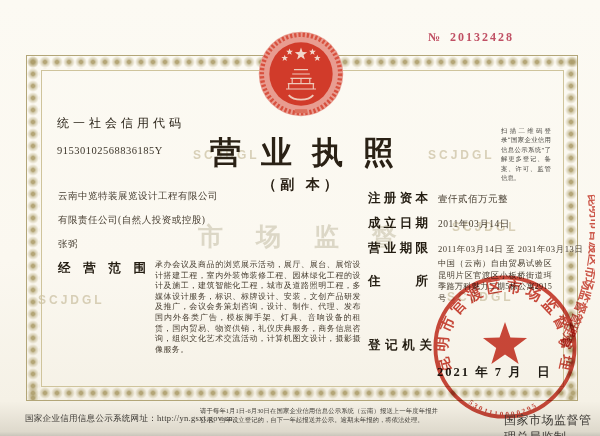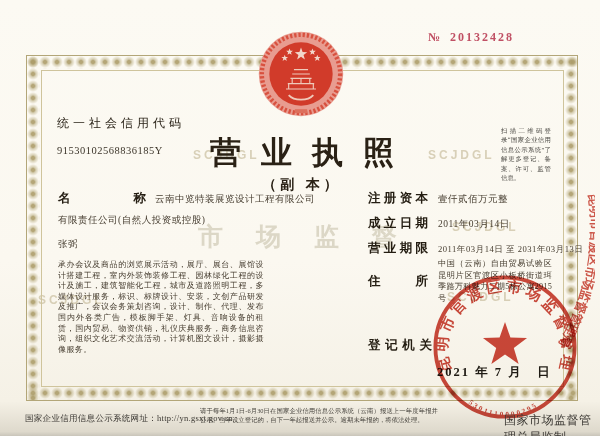--- a/index.html
+++ b/index.html
@@ -105,30 +105,30 @@
 
 <div class="ccode-label">统一社会信用代码</div>
 <div class="ccode-value">91530102568836185Y</div>
 
 <div class="title">营业执照</div>
 <div class="subtitle">（副 本）</div>
 
 <div class="qr-note">扫描二维码登录“国家企业信用信息公示系统”了解更多登记、备案、许可、监管信息。</div>
 
 <div class="row" style="left:58px;top:190px">
-  <span class="lbl lbl-l">名称</span>
   <span class="val">云南中览特装展览设计工程有限公司</span>
 </div>
 <div class="row" style="left:58px;top:214px">
   <span class="val">有限责任公司(自然人投资或控股)</span>
 </div>
 <div class="row" style="left:58px;top:238px">
   <span class="val">张弼</span>
 </div>
 <div class="row" style="left:58px;top:260px;align-items:flex-start">
+  <span class="lbl lbl-l">经营范围</span>
   <span class="val val-block scope-val">承办会议及商品的浏览展示活动，展厅、展台、展馆设计搭建工程，室内外装饰装修工程、园林绿化工程的设计及施工，建筑智能化工程，城市及道路照明工程，多媒体设计服务，标识、标牌设计、安装，文创产品研发及推广，会议会务策划咨询，设计、制作、代理、发布国内外各类广告，模板脚手架、灯具、音响设备的租赁，国内贸易、物资供销，礼仪庆典服务，商务信息咨询，组织文化艺术交流活动，计算机图文设计，摄影摄像服务。</span>
 </div>
 
 <div class="row" style="left:368px;top:190px">
   <span class="lbl lbl-r">注册资本</span>
   <span class="val">壹仟贰佰万元整</span>
 </div>
 <div class="row" style="left:368px;top:215px">
   <span class="lbl lbl-r">成立日期</span>
   <span class="val">2011年03月14日</span>

